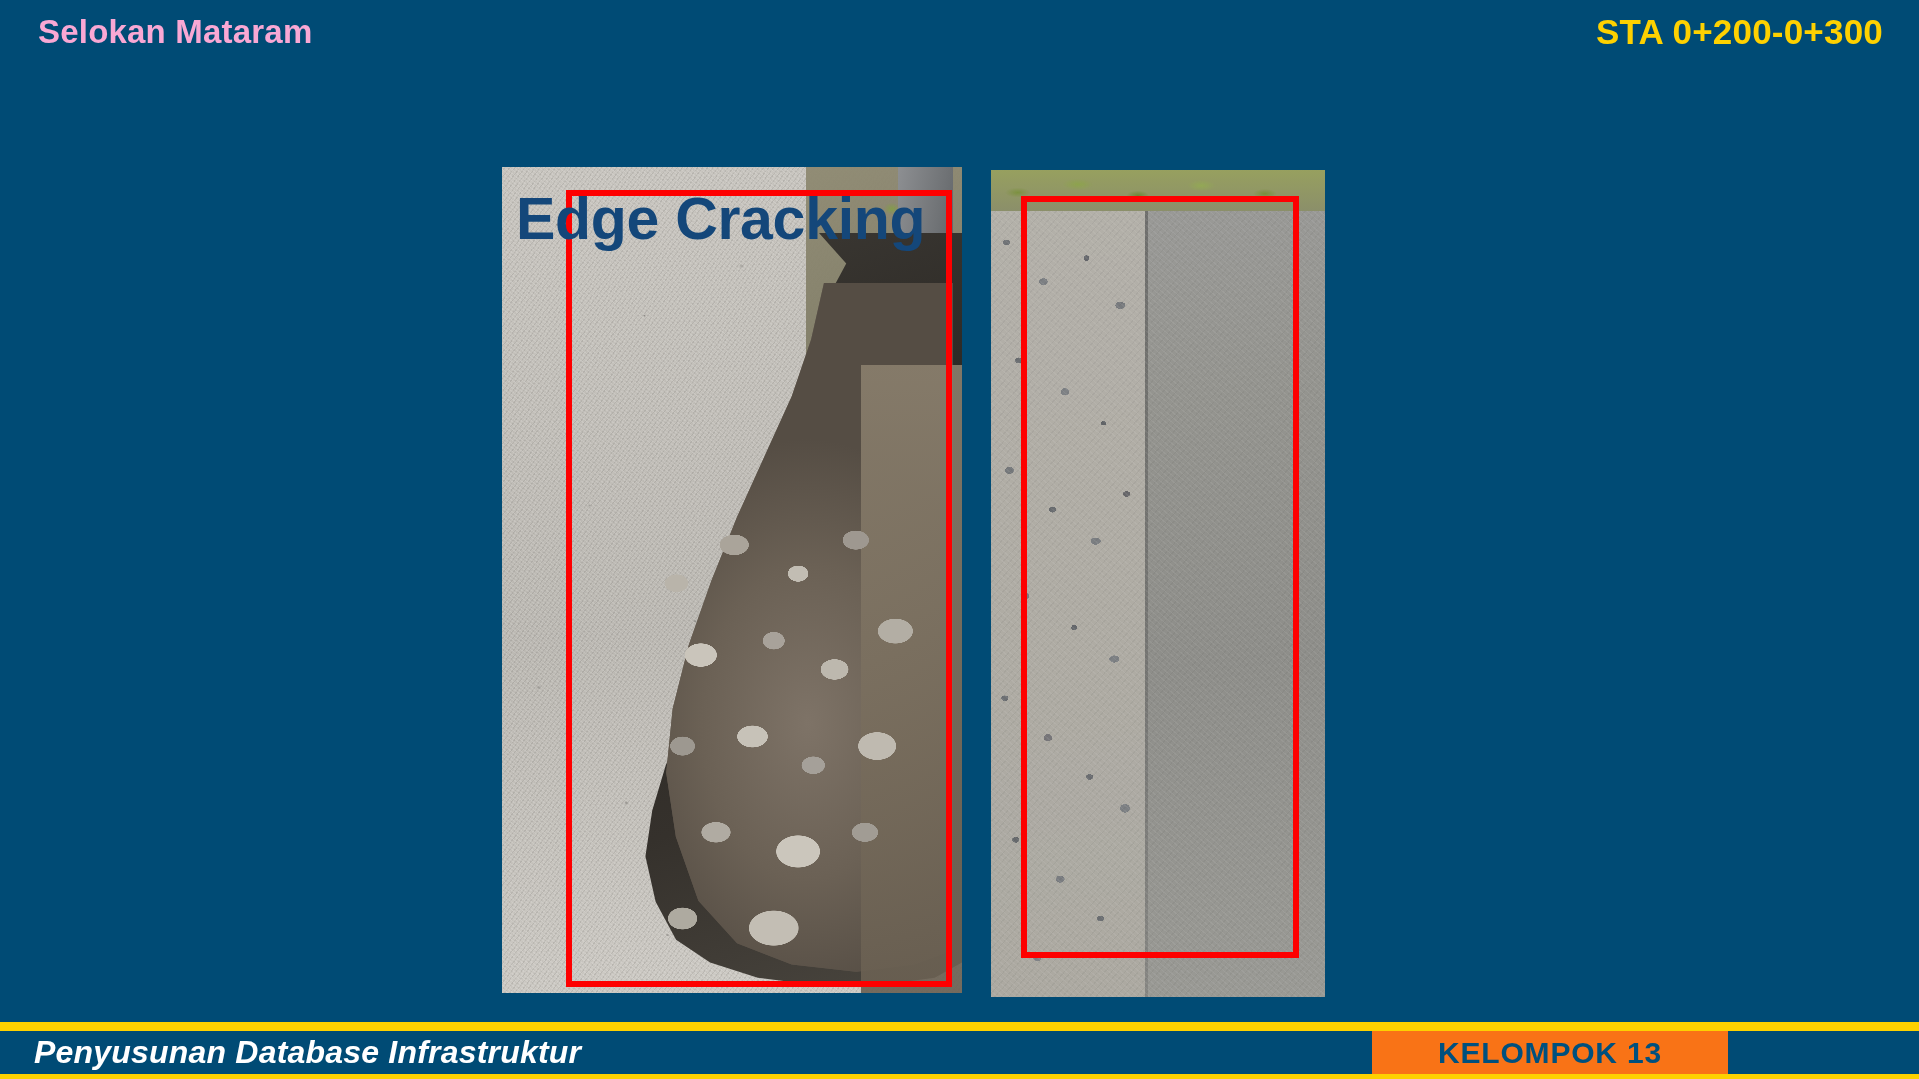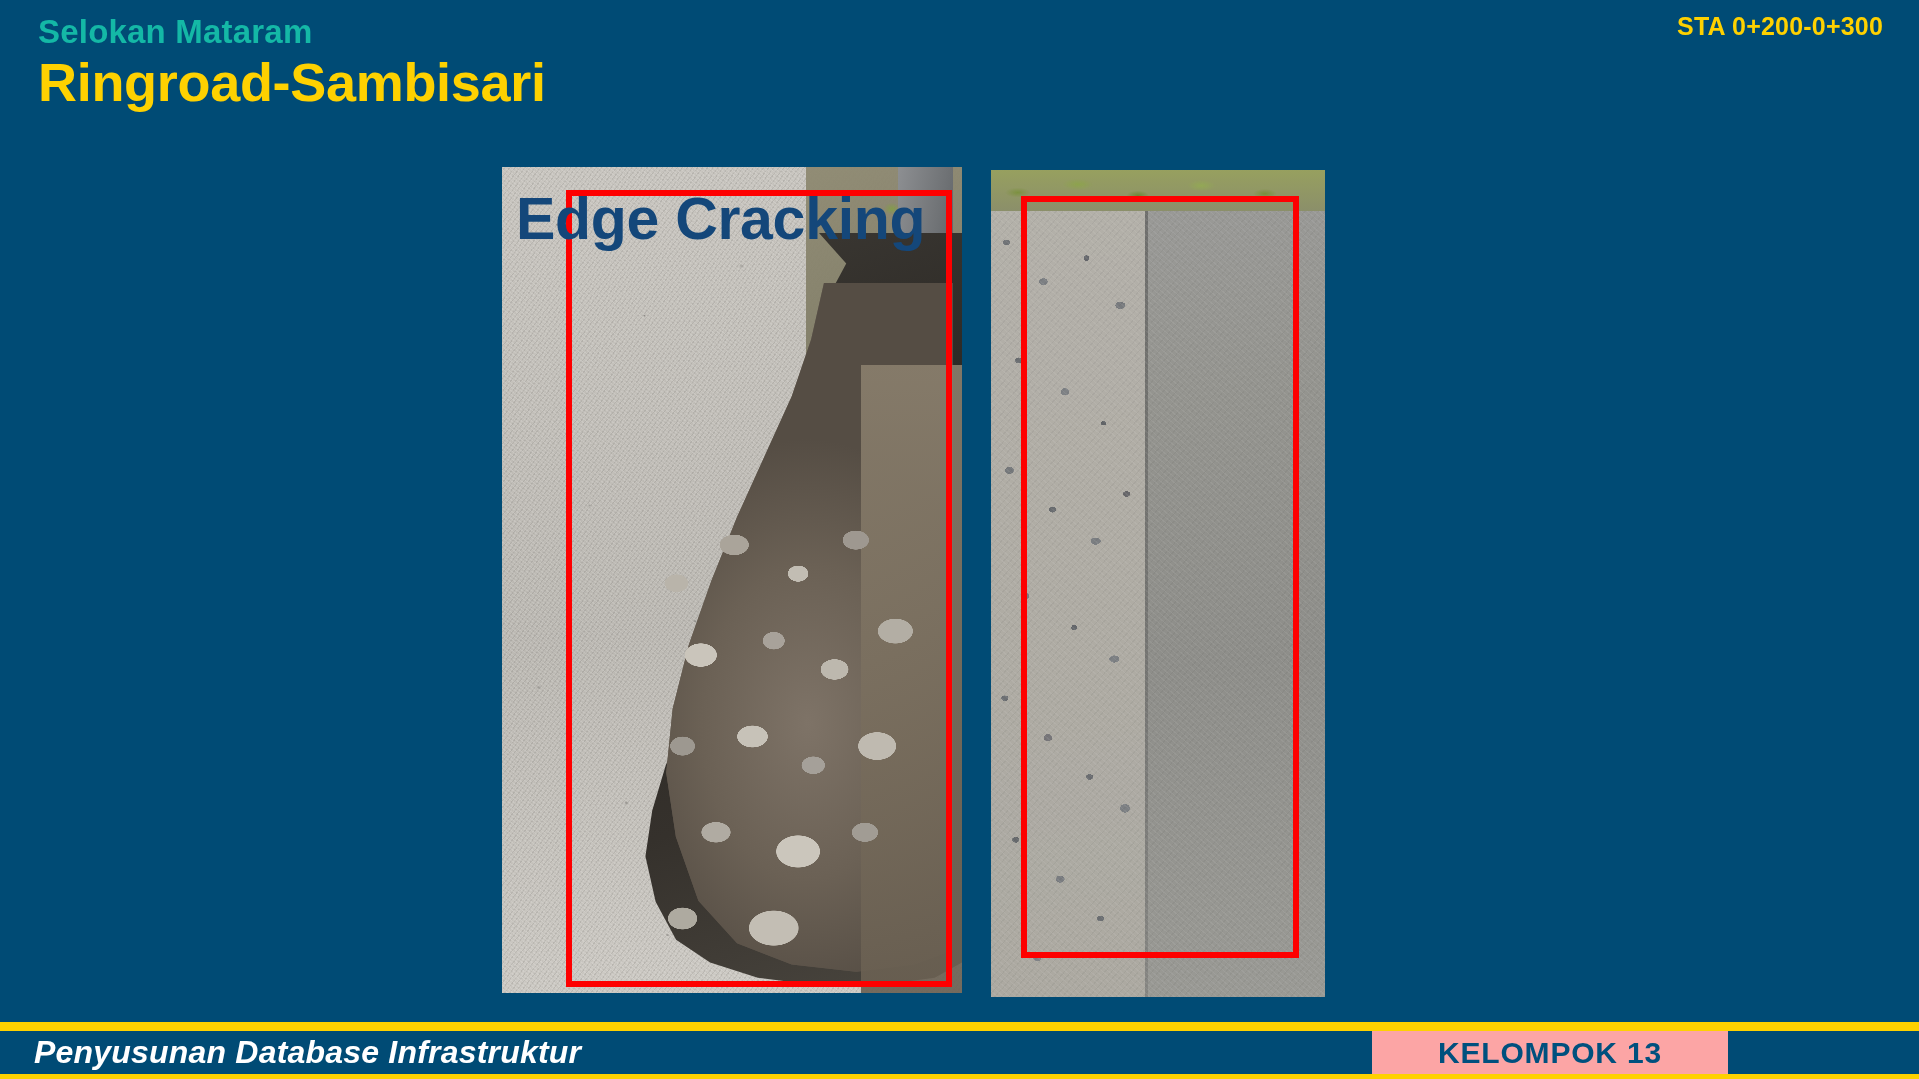--- a/index.html
+++ b/index.html
@@ -8,30 +8,30 @@
     width:1919px;height:1079px;overflow:hidden;
     background:#004b75;
     font-family:"Liberation Sans","DejaVu Sans",sans-serif;
     position:relative;
   }
   .slide{position:absolute;inset:0;background:#004b75;}
 
   
   .hdr-left{position:absolute;left:38px;top:14px;}
   .hdr-sub{
-    color:#14b8a6;font-size:33px;font-weight:bold;letter-spacing:.2px;
+    color:#f9a8d4;font-size:33px;font-weight:bold;letter-spacing:.2px;
     line-height:1.08;white-space:nowrap;
   }
   .hdr-title{
     color:#fed100;font-size:54px;font-weight:bold;letter-spacing:-.3px;
     line-height:1.06;margin-top:4px;white-space:nowrap;
   }
   .hdr-sta{
     position:absolute;right:36px;top:12px;
-    color:#fed100;font-size:25px;font-weight:bold;letter-spacing:.2px;
+    color:#fed100;font-size:35px;font-weight:bold;letter-spacing:.2px;
     white-space:nowrap;
   }
 
   
   .photo{position:absolute;overflow:hidden;}
   #photo-left{left:502px;top:167px;width:460px;height:826px;}
   #photo-right{left:991px;top:170px;width:334px;height:827px;}
 
   .photo .scene{position:absolute;inset:0;}
 
@@ -198,35 +198,34 @@
   
   .footer-rule{position:absolute;left:0;top:1022px;width:1919px;height:9px;background:#fed100;}
   .footer-bar{position:absolute;left:0;top:1031px;width:1919px;height:43px;background:#004b75;}
   .footer-text{
     position:absolute;left:34px;top:1034px;
     color:#ffffff;font-size:32px;font-style:italic;font-weight:bold;
     letter-spacing:.2px;white-space:nowrap;
   }
   .kelompok-badge{
     position:absolute;left:1372px;top:1031px;width:356px;height:43px;
-    background:#fca5a5;display:flex;align-items:center;justify-content:center;
+    background:#f97316;display:flex;align-items:center;justify-content:center;
   }
   .kelompok-text{
     color:#00507e;font-size:30px;font-weight:bold;letter-spacing:.8px;white-space:nowrap;
   }
   .footer-base{position:absolute;left:0;top:1074px;width:1919px;height:5px;background:#fed100;}
 </style>
 </head>
 <body>
 
 <div class="slide">
 
   <div class="hdr-left">
     <div class="hdr-sub">Selokan Mataram</div>
-    <div class="hdr-title">Ringroad-Sambisari</div>
   </div>
   <div class="hdr-sta">STA 0+200-0+300</div>
 
   <div class="photo" id="photo-left">
     <div class="scene">
       <div class="asphalt-pale"></div>
       <div class="asphalt-noise"></div>
       <div class="grass-left"></div>
       <div class="leg"></div>
       <div class="shoe"></div>

